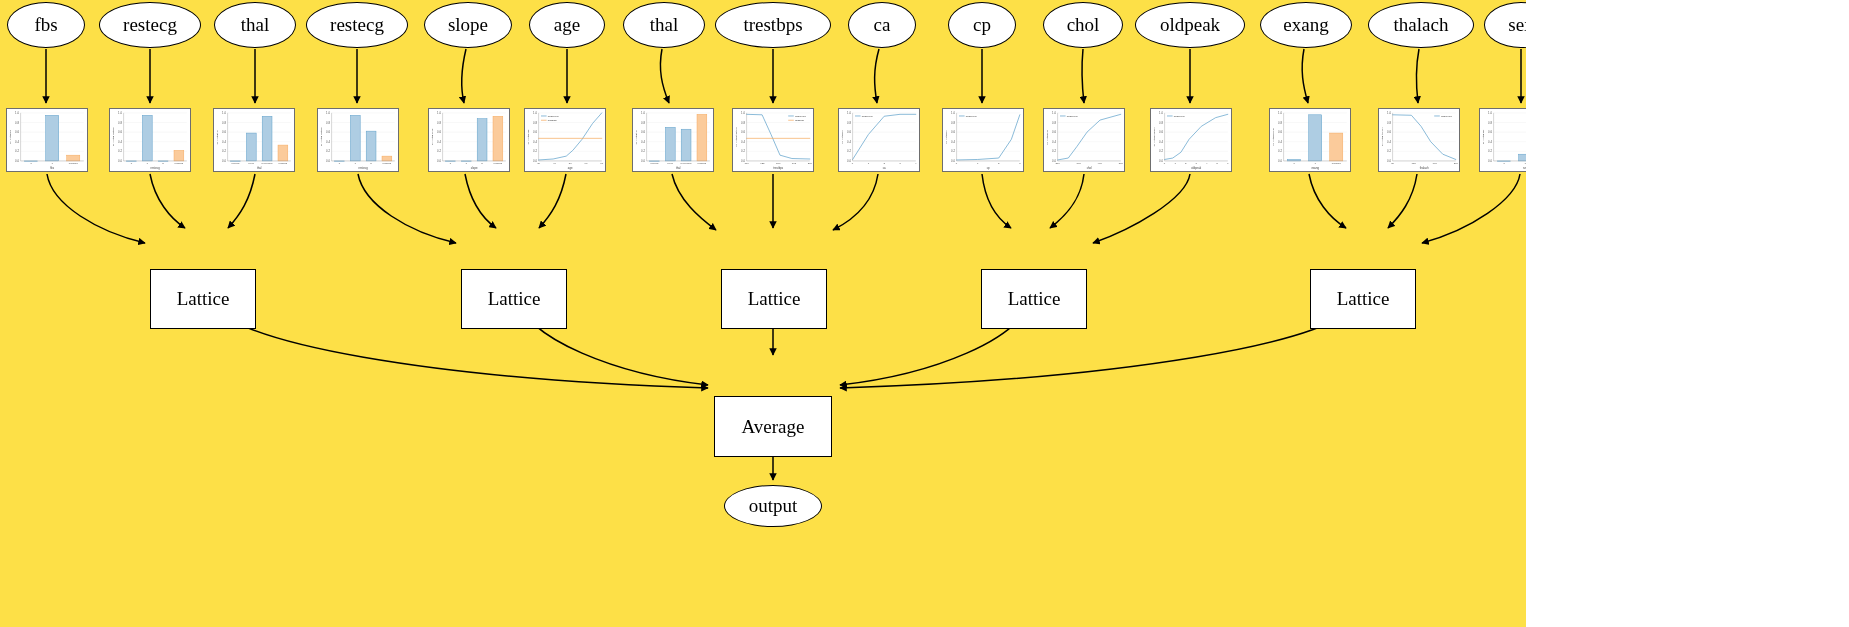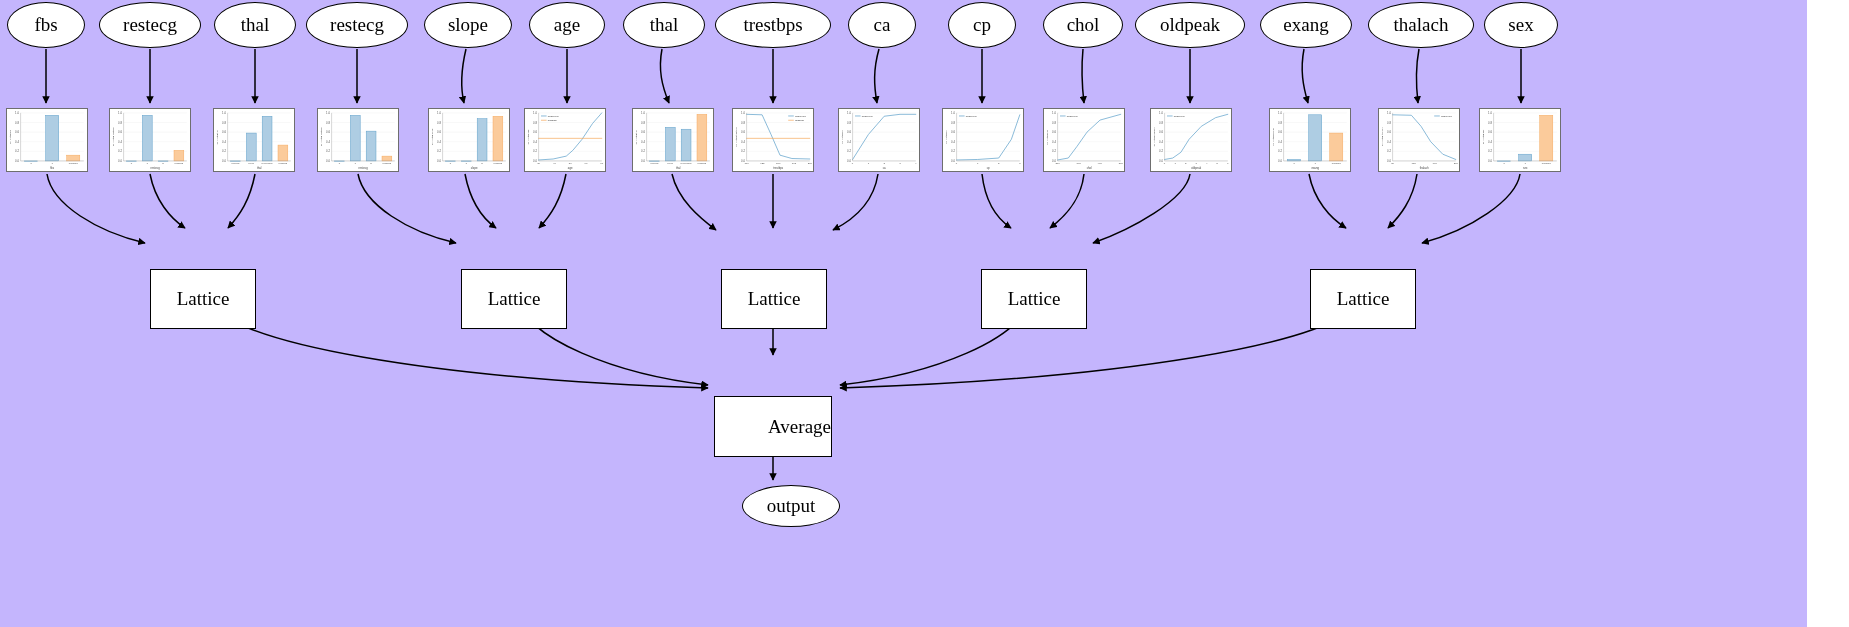--- a/index.html
+++ b/index.html
@@ -1,18 +1,18 @@
 <!DOCTYPE html>
 <html><head>
 <meta charset="utf-8">
 <title>Calibrated Lattice Model Graph</title>
 <style>
   html,body{margin:0;padding:0;background:#ffffff;}
   body{font-family:"Liberation Serif", serif;}
-  #canvas{position:relative;width:1807px;height:627px;background:#c4b5fd;overflow:hidden;}
+  #canvas{position:relative;width:1526px;height:627px;background:#fde047;overflow:hidden;}
   svg.edges{position:absolute;left:0;top:0;width:1849px;height:627px;pointer-events:none;}
   .node-ellipse{
     position:absolute;border:1.3px solid #000;border-radius:50%;
     background:#fff;display:flex;align-items:center;justify-content:center;
     font-family:"Liberation Serif", serif;font-size:19px;color:#000;
     white-space:nowrap;box-sizing:border-box;
   }
   .node-box{
     position:absolute;border:1.3px solid #000;background:#fff;
     display:flex;align-items:center;justify-content:center;
@@ -577,21 +577,21 @@
   <div class="node-box" style="left:721px;top:233px;width:106px;height:60px;">
     <span>Lattice</span>
   </div>
   <div class="node-box" style="left:981px;top:233px;width:106px;height:60px;">
     <span>Lattice</span>
   </div>
   <div class="node-box" style="left:1310px;top:233px;width:106px;height:60px;">
     <span>Lattice</span>
   </div>
 
-  <div class="node-box" style="left:714px;top:360px;width:118px;height:61px;justify-content:flex-end;">
+  <div class="node-box" style="left:714px;top:360px;width:118px;height:61px;">
     <span>Average</span>
   </div>
 
-  <div class="node-ellipse" style="left:742px;top:485px;width:98px;height:42px;">
+  <div class="node-ellipse" style="left:724px;top:485px;width:98px;height:42px;">
     <span>output</span>
   </div>
 
 </div>
 
 </body></html>

